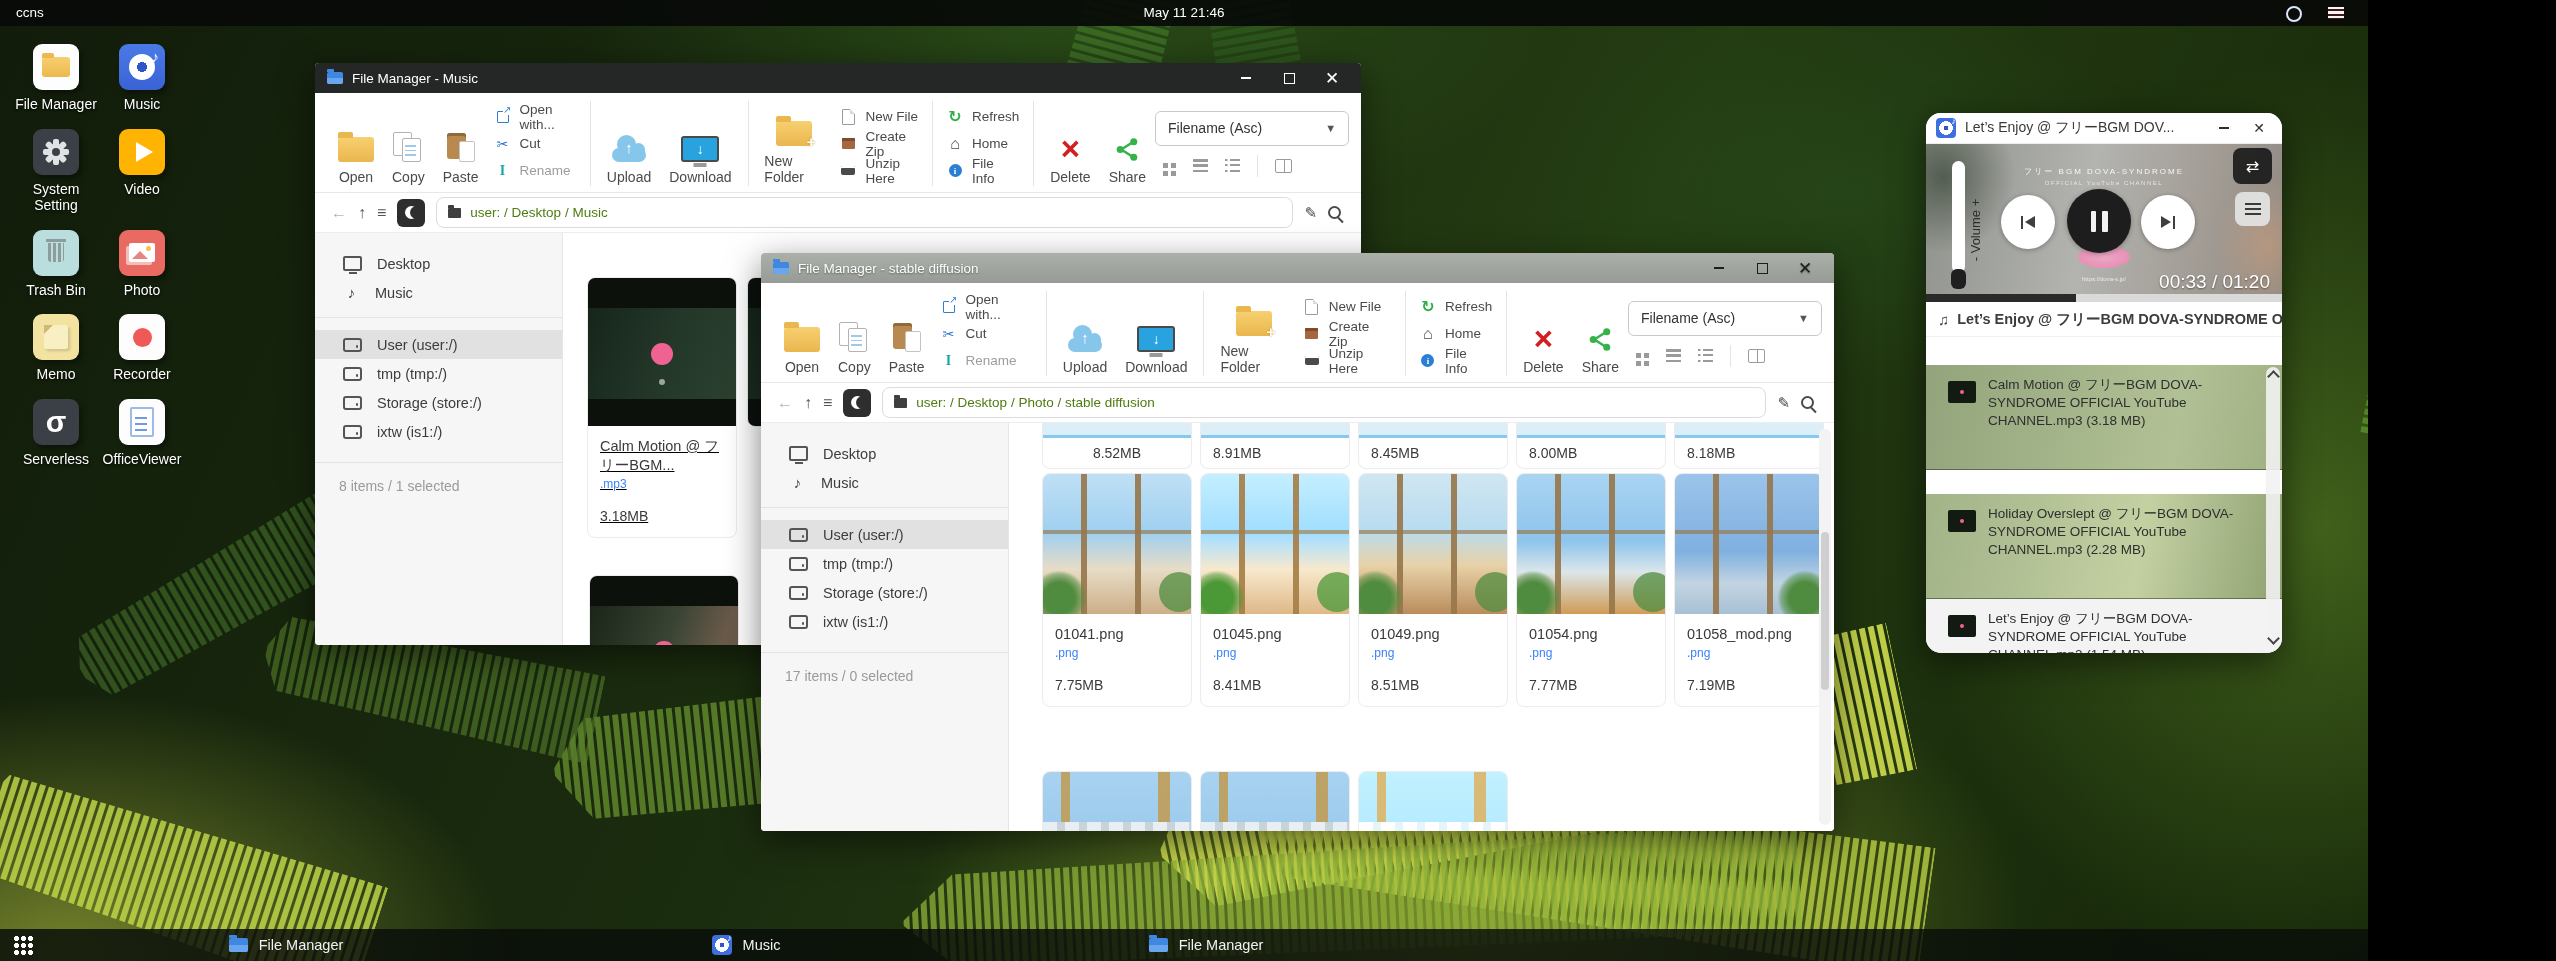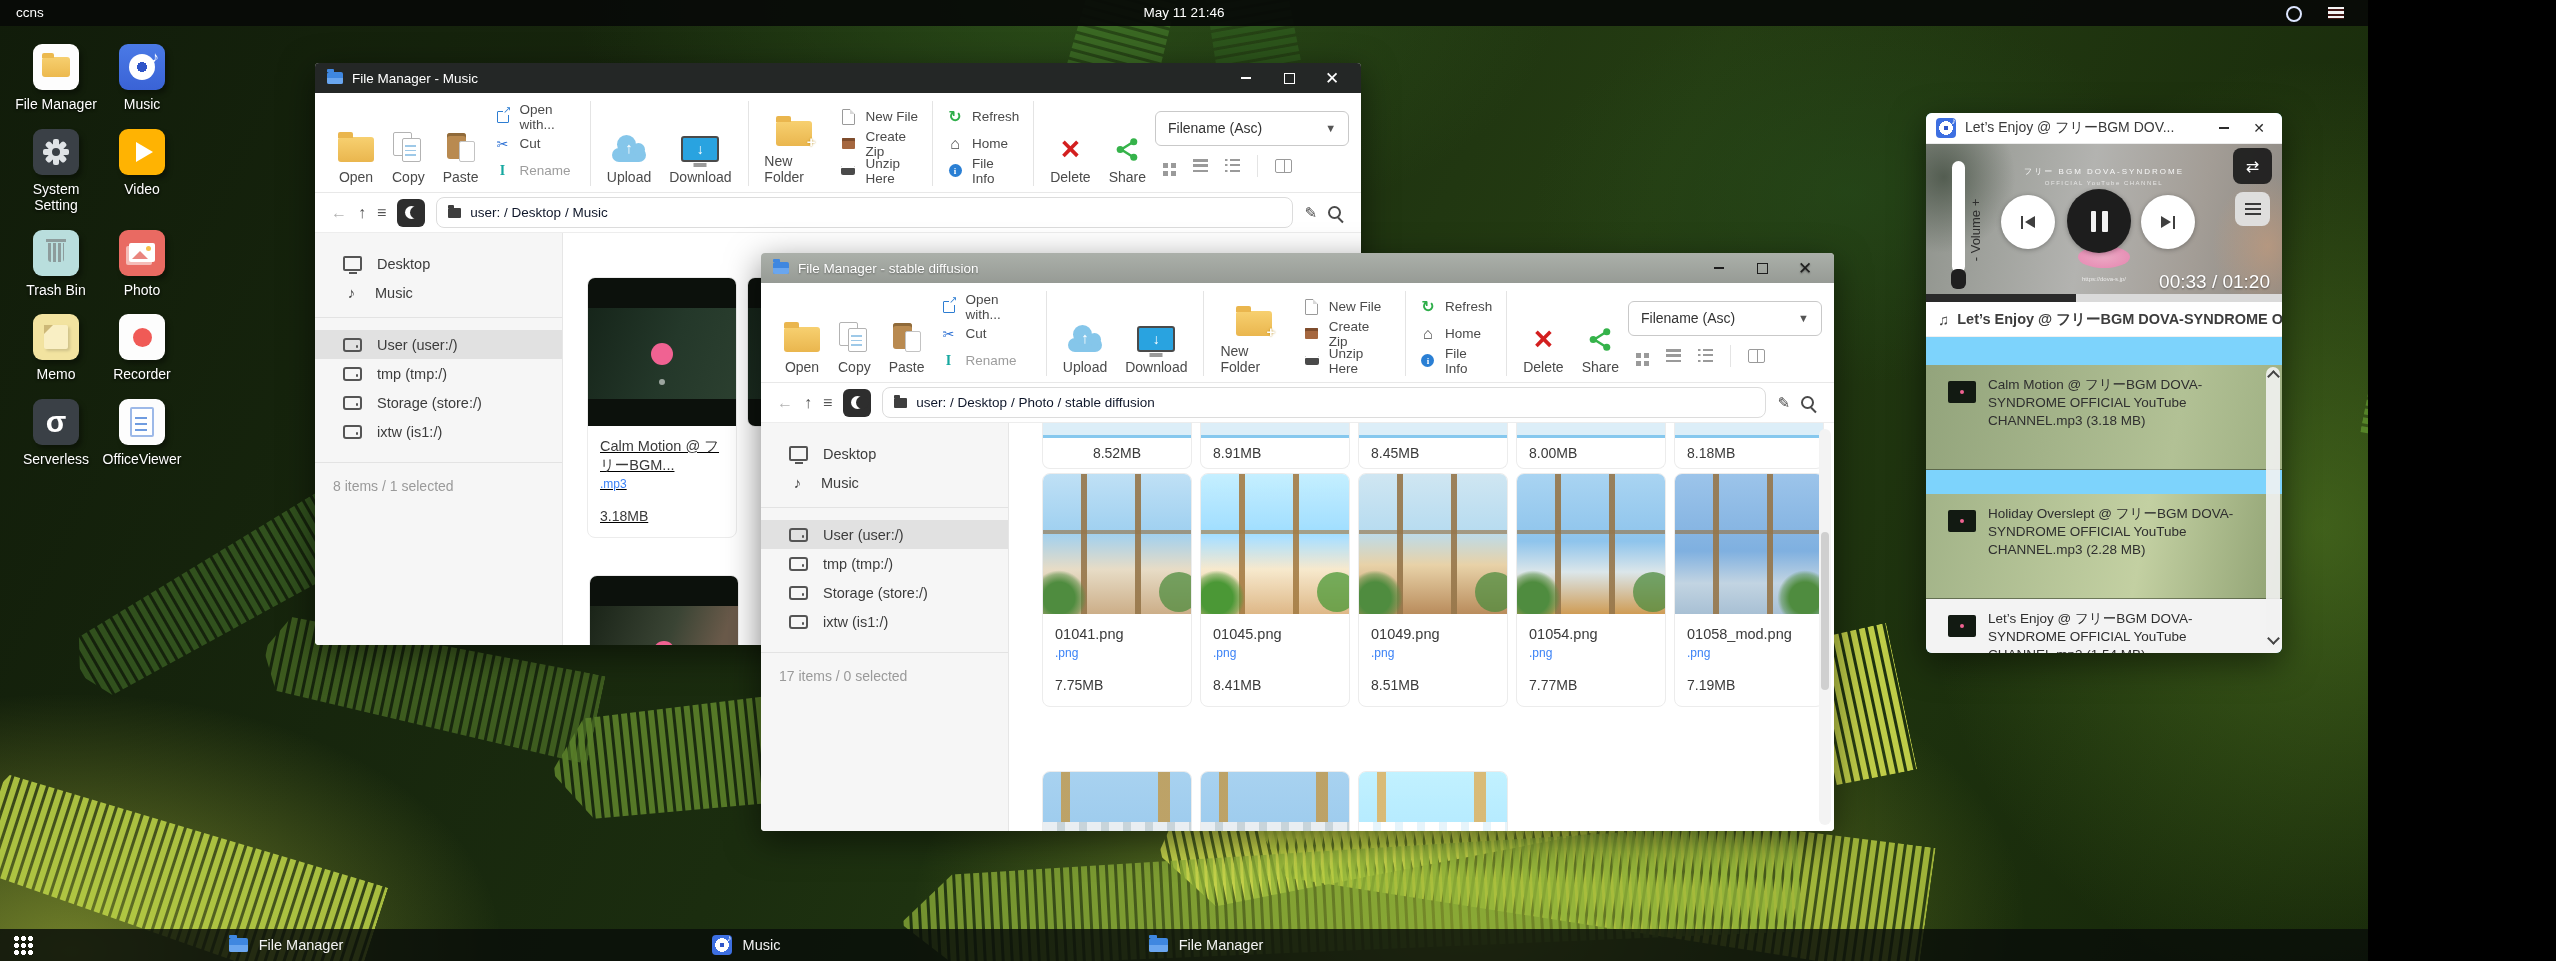--- a/index.html
+++ b/index.html
@@ -143,34 +143,34 @@
     font-family:"Liberation Serif","DejaVu Serif",serif;display:inline-flex;align-items:center;justify-content:center;}
 
   
   .pathbar{height:40px;display:flex;align-items:center;gap:11px;padding:0 16px;background:#fff;border-bottom:1px solid #ededed;box-sizing:border-box;}
   .navic{font-size:16px;color:#545454;}
   .navic.back{color:#b3b3b3;}
   .moonbtn{width:28px;height:28px;background:#2e2e2e;border-radius:6px;position:relative;flex:none;}
   .moonbtn::before{content:"";position:absolute;left:8px;top:7px;width:13px;height:13px;border-radius:50%;background:#fff;}
   .moonbtn::after{content:"";position:absolute;left:13px;top:7px;width:13px;height:13px;border-radius:50%;background:#2e2e2e;}
   .pathinput{flex:1;height:29px;border:1px solid #dcdcdc;border-radius:8px;display:flex;align-items:center;gap:9px;
-    padding:0 11px;font-size:13.5px;color:#0f172a;}
+    padding:0 11px;font-size:13.5px;color:#4d7c0f;}
   .i-minifold{width:13px;height:10px;background:#3f3f3f;border-radius:1px;position:relative;flex:none;}
   .i-minifold::before{content:"";position:absolute;left:0;top:-3px;width:6px;height:3px;background:#3f3f3f;border-radius:1px 1px 0 0;}
   .i-edit{font-size:15px;color:#4a4a4a;}
   .i-search{width:9px;height:9px;border:2px solid #4a4a4a;border-radius:50%;position:relative;margin-right:4px;}
   .i-search::after{content:"";position:absolute;right:-5px;bottom:-4px;width:7px;height:2px;background:#4a4a4a;transform:rotate(45deg);}
 
   
   .wbody{display:flex;height:calc(100% - 170px);}
   .sidebar{width:248px;background:#f6f6f6;border-right:1px solid #e6e6e6;padding-top:16px;font-size:14.5px;color:#3c3c3c;box-sizing:border-box;flex:none;}
   .sbitem{height:29px;display:flex;align-items:center;gap:15px;padding-left:28px;}
   .sbitem.sel{background:#e1e1e1;}
   .sbdiv{height:1px;background:#e3e3e3;margin:10px 0 12px;}
-  .sbstatus{margin-top:16px;border-top:1px solid #e3e3e3;padding:15px 0 0 18px;color:#9a9a9a;font-size:14px;}
+  .sbstatus{margin-top:16px;border-top:1px solid #e3e3e3;padding:15px 0 0 24px;color:#9a9a9a;font-size:14px;}
   .i-disp{width:15px;height:11px;border:2px solid #555;border-radius:2px;position:relative;flex:none;}
   .i-disp::after{content:"";position:absolute;left:50%;bottom:-5px;transform:translateX(-50%);width:8px;height:2px;background:#555;}
   .i-note{font-size:15px;color:#3f3f3f;width:17px;text-align:center;flex:none;}
   .i-drive{width:15px;height:10px;border:2px solid #555;border-radius:3px;position:relative;flex:none;}
   .i-drive::after{content:"";position:absolute;right:2px;bottom:2px;width:2.5px;height:2.5px;background:#555;border-radius:50%;}
   .content{flex:1;position:relative;background:#fff;overflow:hidden;}
 
   
   .card{position:absolute;width:150px;border:1px solid #ececec;border-radius:8px;background:#fff;overflow:hidden;box-sizing:border-box;}
   .cardtxt{padding:11px 12px 13px;}
@@ -202,22 +202,22 @@
     repeating-linear-gradient(90deg,#e9eef2 0 14px,#c8d4da 14px 22px) 0 60%/100% 40% no-repeat,
     linear-gradient(90deg,transparent 0 12%,rgba(190,160,96,.95) 12% 18%,transparent 18% 78%,rgba(190,160,96,.95) 78% 86%,transparent 86%),
     linear-gradient(180deg,#a8d2f0 0%,#8ec2ea 100%);}
   .sliver{height:12px;background:#dceef8;border-bottom:3px solid #86c8ee;}
   .pcard{position:absolute;top:0;width:150px;height:46px;border:1px solid #ececec;border-top:none;border-radius:0 0 8px 8px;background:#fff;box-sizing:border-box;overflow:hidden;}
   .psize{font-size:14px;color:#3a3a3a;padding:7px 12px 0;}
   .vscroll{position:absolute;right:3px;top:6px;bottom:6px;width:12px;background:#f3f3f3;border-radius:6px;}
   .vthumb{position:absolute;left:2px;top:26%;width:8px;height:40%;background:#cfcfcf;border-radius:4px;}
 
   
-  .player{position:absolute;left:1926px;top:113px;width:356px;height:540px;border-radius:6px;overflow:hidden;
-    box-shadow:0 10px 34px rgba(0,0,0,.5);background:#7dd3fc;z-index:30;}
+  .player{position:absolute;left:1926px;top:113px;width:356px;height:540px;border-radius:15px;overflow:hidden;
+    box-shadow:0 10px 34px rgba(0,0,0,.5);background:#ffffff;z-index:30;}
   .ptitle{height:30px;background:#fff;display:flex;align-items:center;gap:9px;padding:0 10px;font-size:14px;color:#3a3a3a;border-bottom:1px solid #ececec;}
   .i-musicapp{width:20px;height:20px;border-radius:4px;flex:none;position:relative;
     background:radial-gradient(circle at 50% 50%,#2f55c8 0 2.5px,#fff 2.5px 6.8px,#3d6fe1 6.8px);}
   .i-musicapp::after{content:"♪";position:absolute;right:0;top:-2px;color:#fff;font-size:9px;}
   .ptitletxt{flex:1;white-space:nowrap;overflow:hidden;}
   .pctrl{width:26px;text-align:center;color:#2c2c2c;display:flex;align-items:center;justify-content:center;height:30px;}
   .part{position:relative;height:150px;background:linear-gradient(100deg,#8f938c 0%,#b3b3b0 45%,#a39d96 75%,#8e8a84 100%);}
   .part::before{content:"";position:absolute;left:0;top:0;width:90px;height:110px;
     background:radial-gradient(ellipse at 20% 30%,rgba(30,45,28,.55),transparent 70%);}
   .part::after{content:"";position:absolute;right:0;top:30px;width:70px;height:120px;

